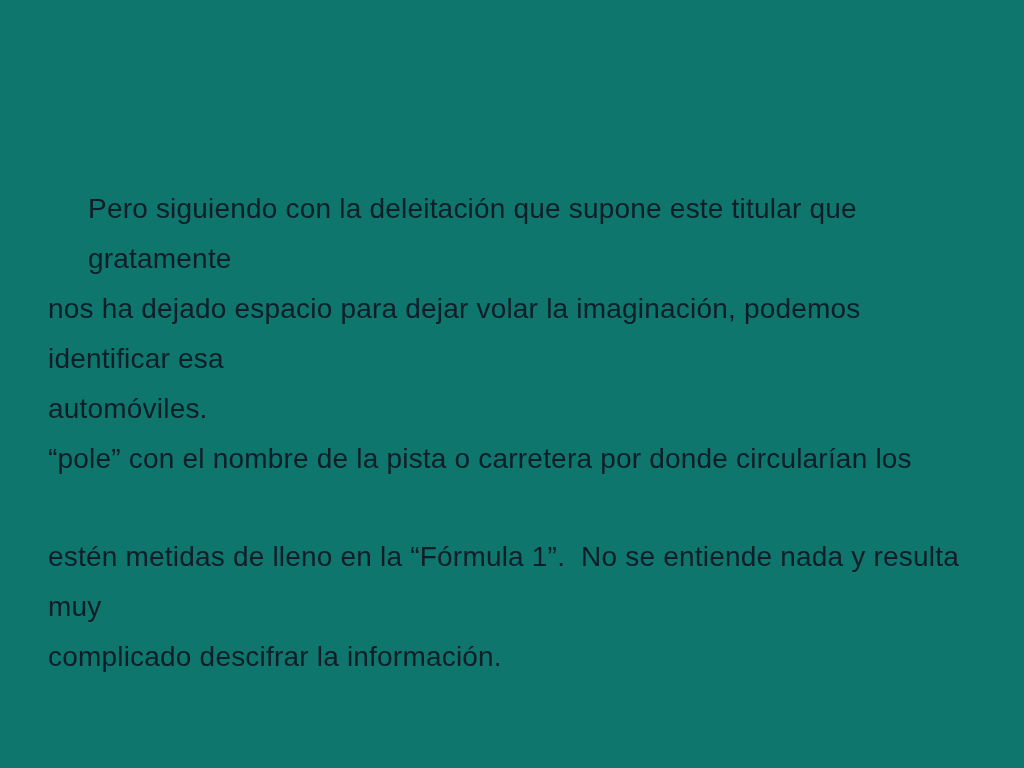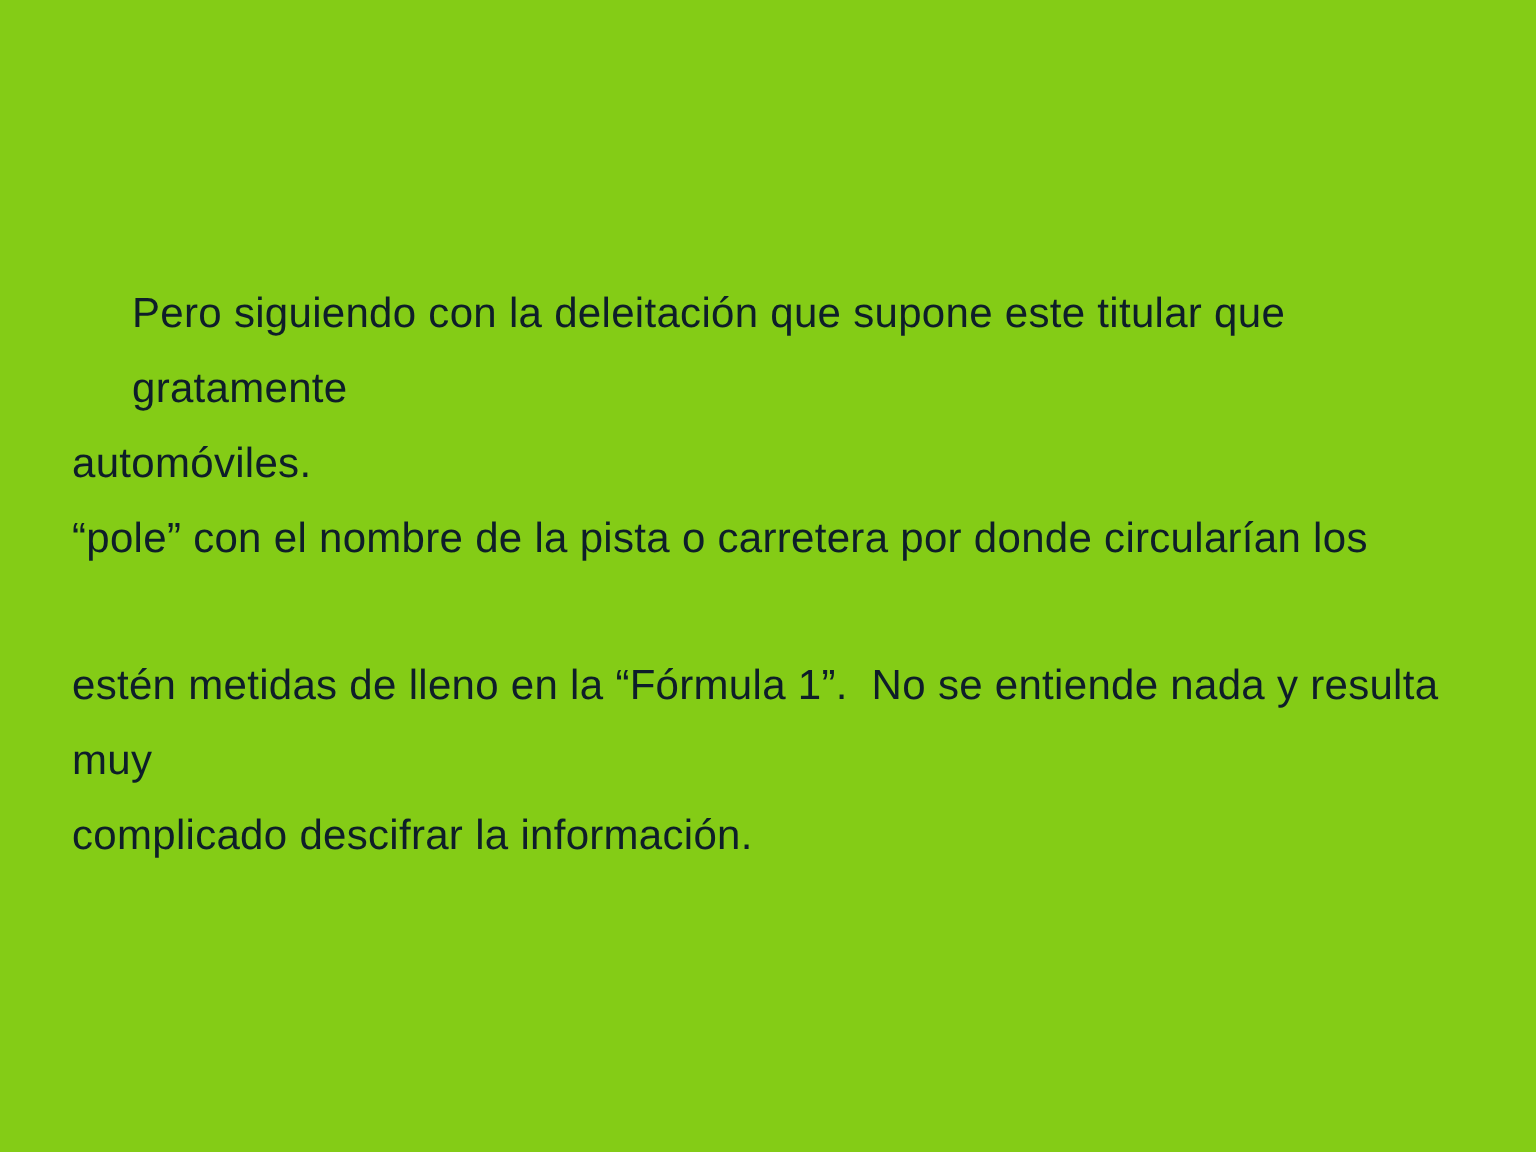--- a/index.html
+++ b/index.html
@@ -37,24 +37,25 @@
   .line {
     white-space: pre-wrap; 
   }
   .line.indent {
     padding-left: 40px; 
   }
 </style>
 </head>
 <body>
 
-<div class="slide" style="background: #84cc16;">
+<div class="slide" style="background: #0f766e;">
   <div class="text-block" id="text-block" style="color: rgb(14, 30, 41);">
       <div class="paragraph">
         <div class="line indent">Pero siguiendo con la deleitación que supone este titular que  gratamente</div>
+        <div class="line">nos ha dejado espacio para dejar volar la imaginación, podemos identificar esa</div>
         <div class="line">automóviles.</div>
         <div class="line">“pole” con el nombre de la pista o carretera por donde circularían los</div>
       </div>
       <div class="paragraph">
         <div class="line">estén metidas de lleno en la “Fórmula 1”.  No se entiende nada y resulta muy</div>
         <div class="line">complicado descifrar la información.</div>
       </div>
     </div>
 </div>
 

